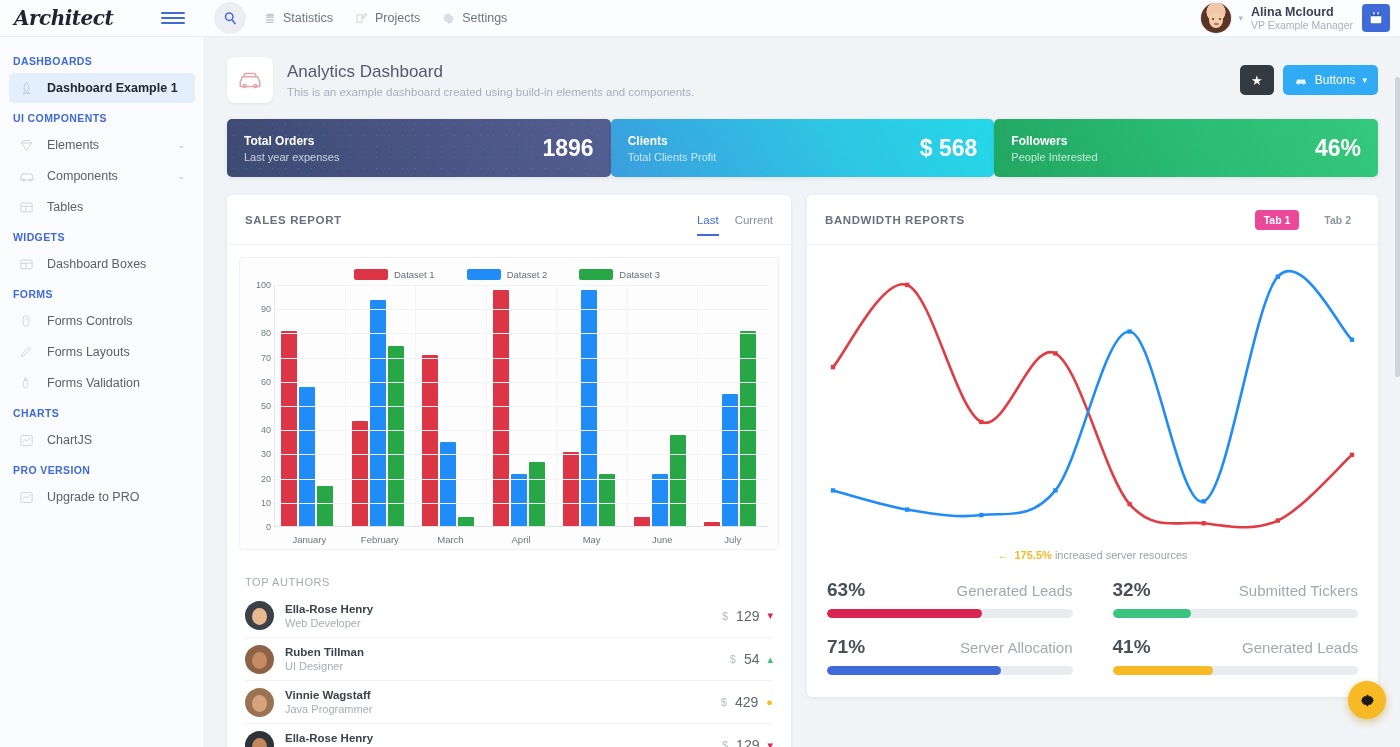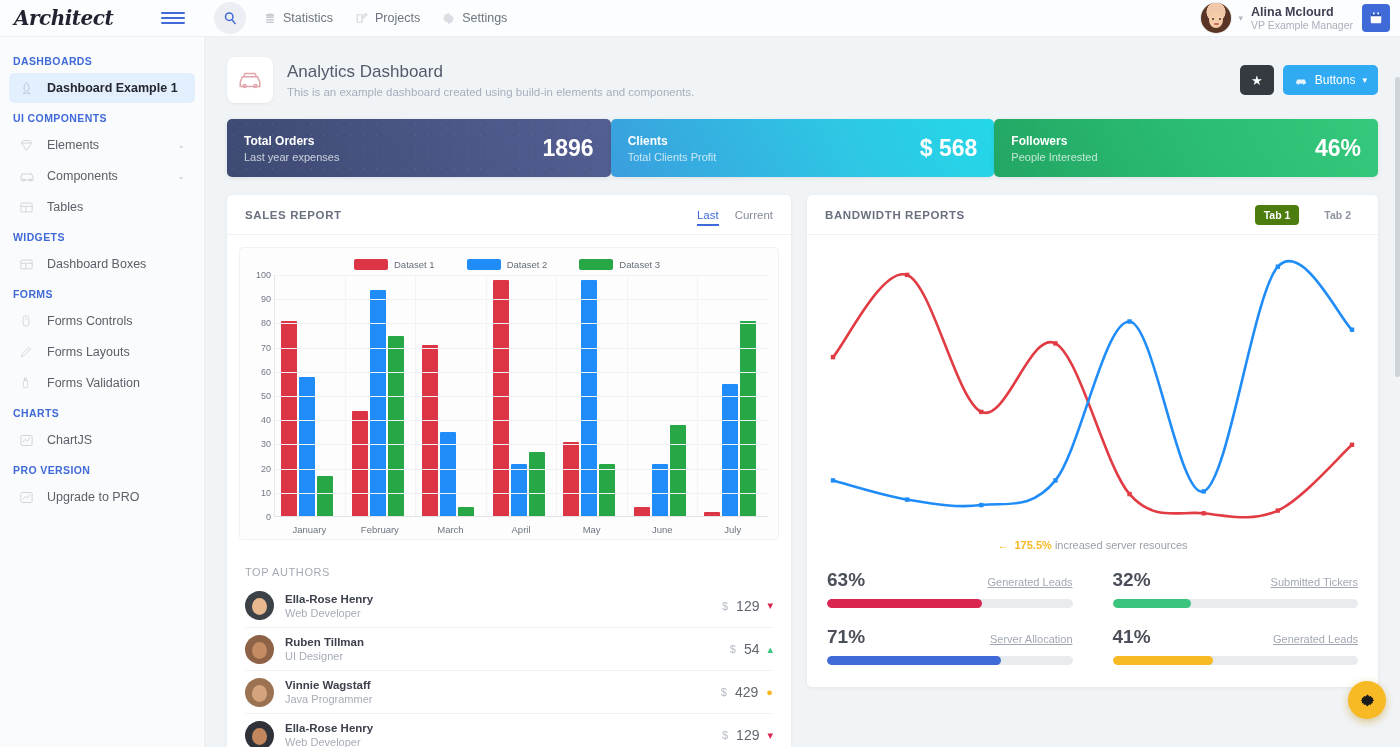--- a/index.html
+++ b/index.html
@@ -119,30 +119,30 @@
   .c1 { background: linear-gradient(60deg, #3d4a72 0%, #4c5687 60%, #535e92 100%); }
   .c2 { background: linear-gradient(60deg, #3a9ede 0%, #2ec6e4 60%, #24d8e8 100%); }
   .c3 { background: linear-gradient(60deg, #22a663 0%, #2bbd73 55%, #35c97d 100%); }
 
   
   .panels { display: flex; gap: 16px; padding: 18px 22px 0 22px; align-items: flex-start; }
   .panel { background: #fff; border-radius: 5px; box-shadow: 0 1px 4px rgba(40,50,70,.07); }
   .panel-left { width: 572px; }
   .panel-right { width: 571px; }
   .panel-head {
-    height: 40px; display: flex; align-items: center; padding: 8px 18px;
+    height: 50px; display: flex; align-items: center; padding: 8px 18px;
     border-bottom: 1px solid #eff1f4;
   }
   .panel-title { font-size: 11.5px; font-weight: bold; letter-spacing: .6px; color: #6a7080; }
   .panel-tabs { margin-left: auto; display: flex; align-items: center; gap: 16px; height: 100%; }
   .ptab { font-size: 11.5px; color: #868d99; cursor: pointer; height: 100%; display: flex; align-items: center; position: relative; }
   .ptab.active { color: #3f6ad8; }
   .ptab.active::after { content: ""; position: absolute; left: 0; right: 0; bottom: 0; height: 2px; background: #3f6ad8; }
   .pill { font-size: 10.5px; font-weight: bold; padding: 4px 9px; border-radius: 4px; cursor: pointer; color: #8d93a0; }
-  .pill.active { background: #4d7c0f; color: #fff; }
+  .pill.active { background: #ec4899; color: #fff; }
 
   
   .chart-box { padding: 12px; }
   .chart-inner {
     background: #fdfdfe; border: 1px solid #f0f1f4; border-radius: 4px;
     padding: 8px 10px 4px 6px;
   }
   .legend { display: flex; justify-content: center; gap: 32px; padding: 3px 0 5px 0; }
   .legend-item { display: flex; align-items: center; gap: 6px; font-size: 9.5px; color: #666d7a; }
   .legend-swatch { width: 34px; height: 11px; border-radius: 2px; }
@@ -182,21 +182,21 @@
   .caption b { color: #f7b924; }
   .caption .arrow { color: #f7b924; font-weight: bold; margin-right: 3px; }
 
   
   .prog-grid {
     display: grid; grid-template-columns: 1fr 1fr; column-gap: 40px; row-gap: 18px;
     padding: 4px 20px 22px 20px;
   }
   .prog-top { display: flex; align-items: baseline; }
   .prog-pct { font-size: 19px; font-weight: bold; color: #4a4f59; }
-  .prog-lbl { margin-left: auto; font-size: 11px; color: #a2a8b3; text-decoration: underline; }
+  .prog-lbl { margin-left: auto; font-size: 15px; color: #a2a8b3; }
   .prog-track { height: 9px; border-radius: 5px; background: #e9ecef; margin-top: 8px; overflow: hidden; }
   .prog-fill { height: 100%; border-radius: 5px; }
 
   
   .fab {
     position: absolute; right: 14px; bottom: 28px;
     width: 38px; height: 38px; border-radius: 50%; background: #f7b924;
     display: flex; align-items: center; justify-content: center;
     box-shadow: 0 3px 9px rgba(190,140,10,.45); cursor: pointer; z-index: 40;
   }

